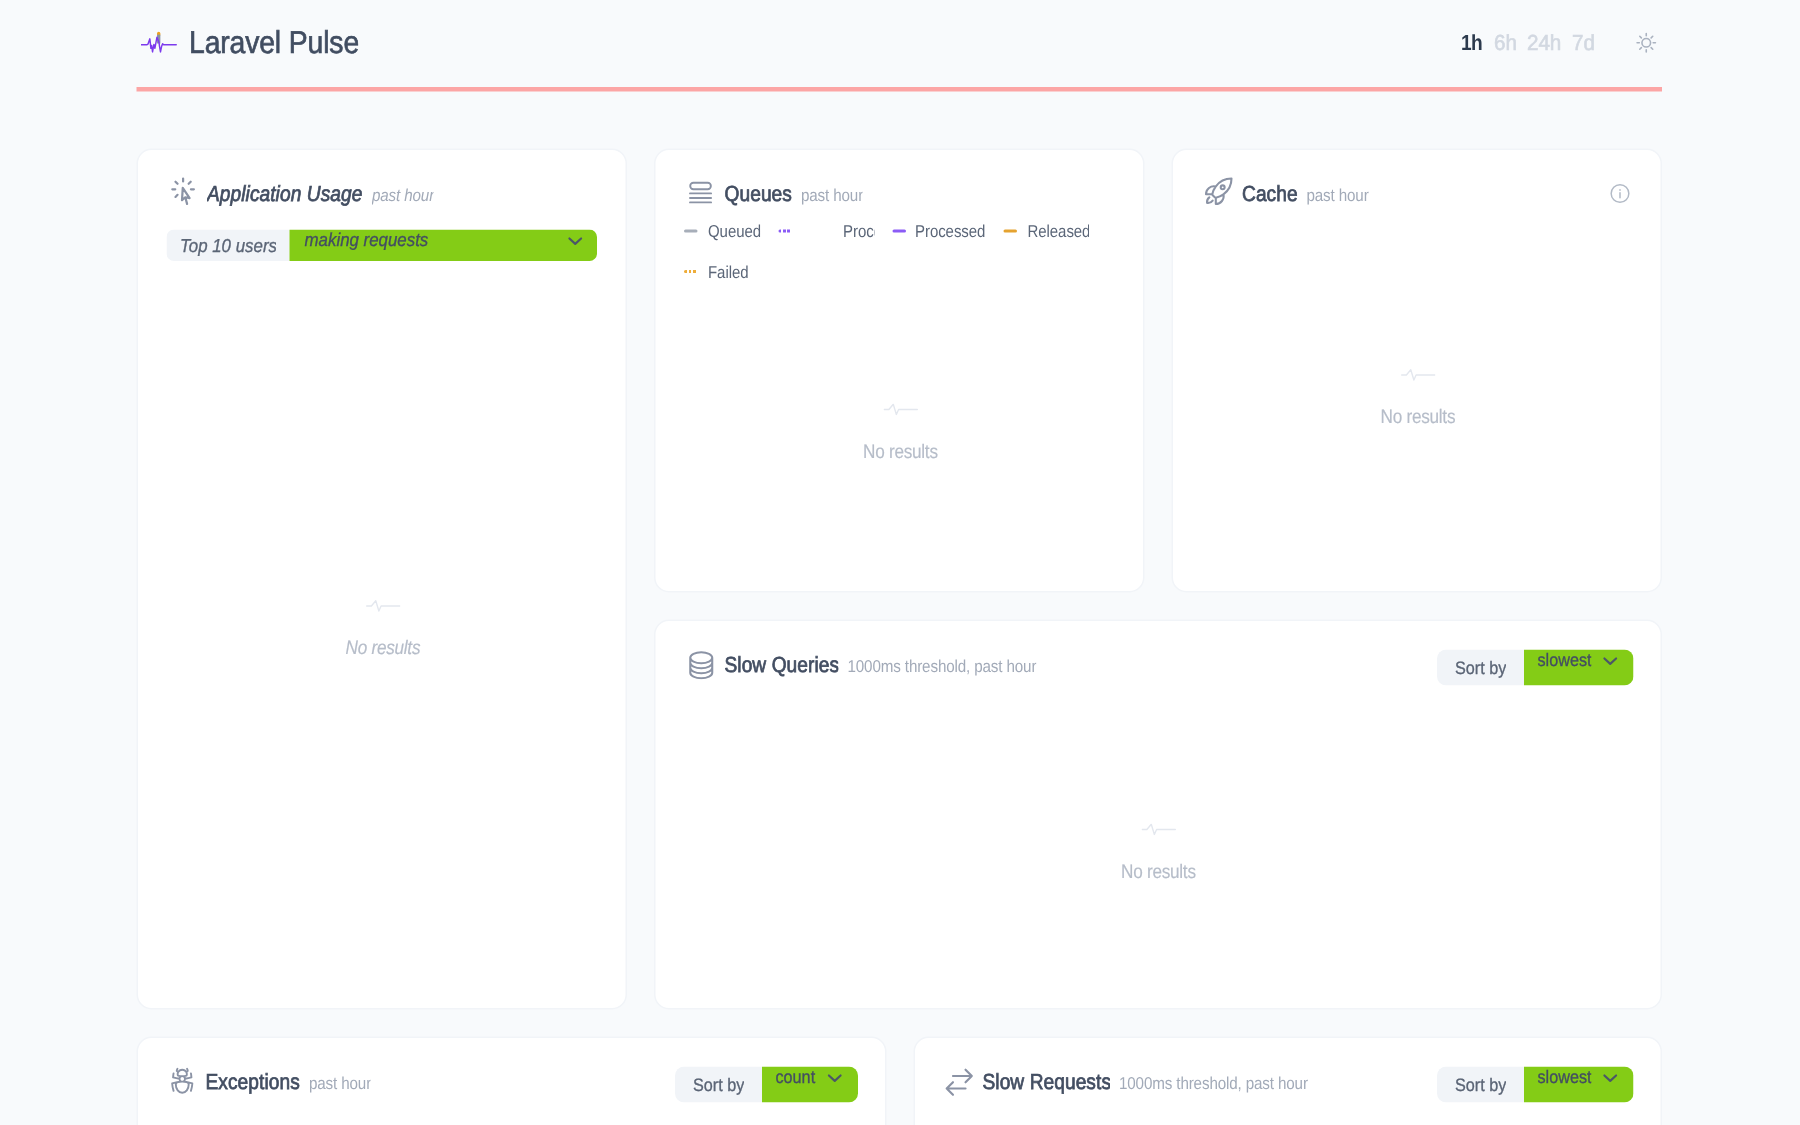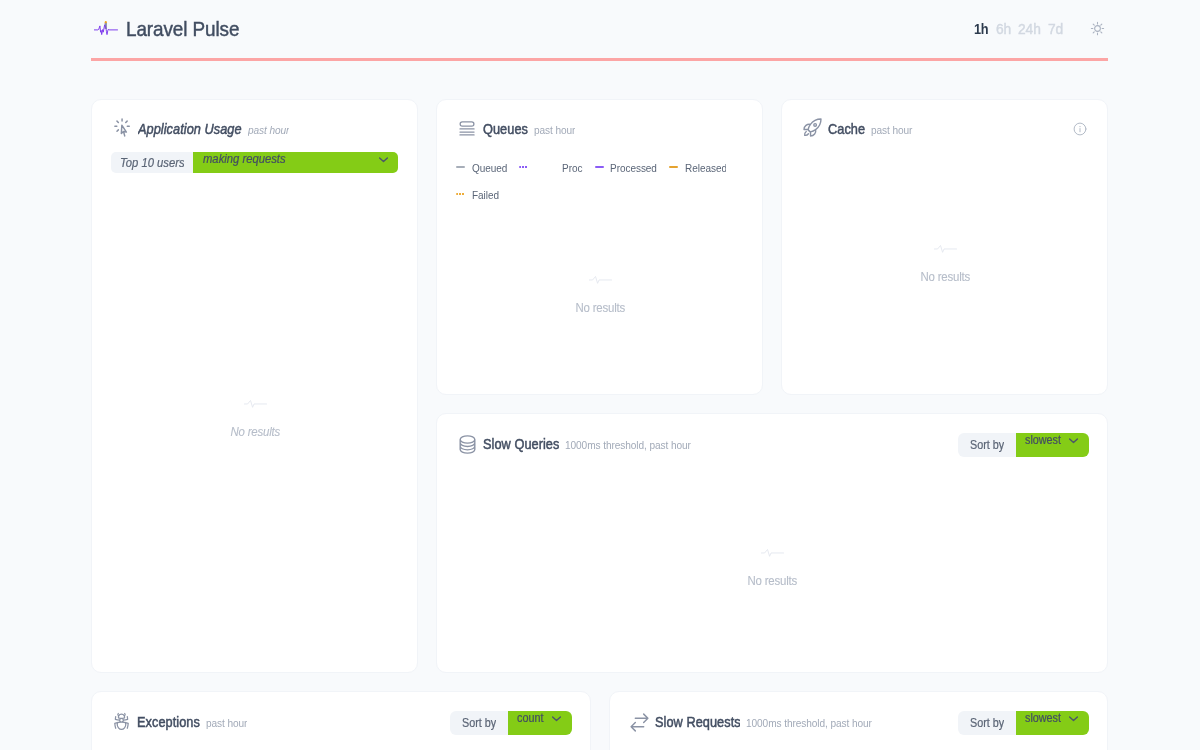--- a/index.html
+++ b/index.html
@@ -82,21 +82,21 @@
   .db-ico { top:5px; margin-left:2px; }
   .info-ico { display:block; flex:none; position:relative; top:2px; left:-2px; }
   .nores { flex:1; display:flex; flex-direction:column; align-items:center; justify-content:center;
            padding-top:11px; }
   .nores svg { display:block; color:#e3e7ee; }
   .nores span { margin-top:16px; color:#b6bdc9; font-size:13px; letter-spacing:-0.2px;
                 -webkit-text-stroke:0.12px #b6bdc9;
                 display:inline-block; transform:scaleX(0.88); transform-origin:center; }
 
   
-  .legend { display:flex; flex-wrap:wrap; margin-top:20px; row-gap:9px; }
+  .legend { display:flex; flex-wrap:wrap; margin-top:6px; row-gap:9px; }
   .leg { display:flex; align-items:center; margin-right:11.5px; }
   .leg .ln { width:9.2px; height:2px; border-radius:1px; margin-right:6.5px; flex:none; }
   .leg .lb { font-size:11.5px; color:#5b6678; letter-spacing:-0.05px; display:inline-block;
                transform:scaleX(0.87); transform-origin:left center; white-space:nowrap; }
 </style>
 </head>
 <body>
 
 <div class="page">
   <div class="container">

